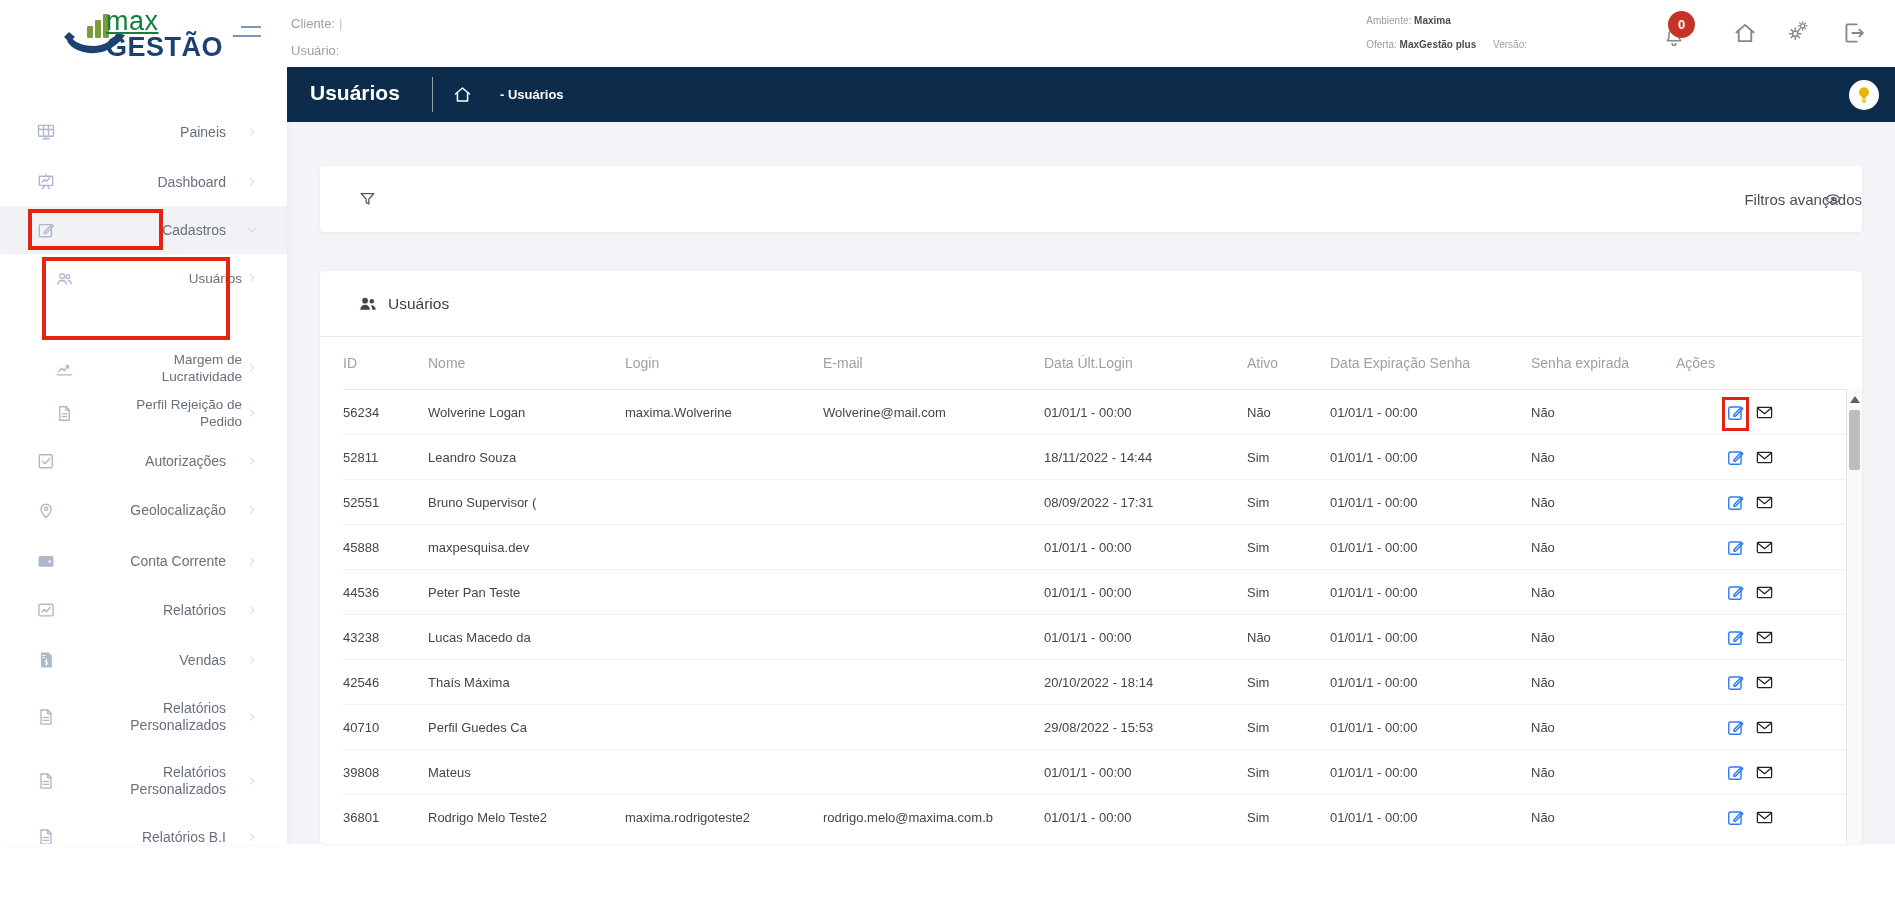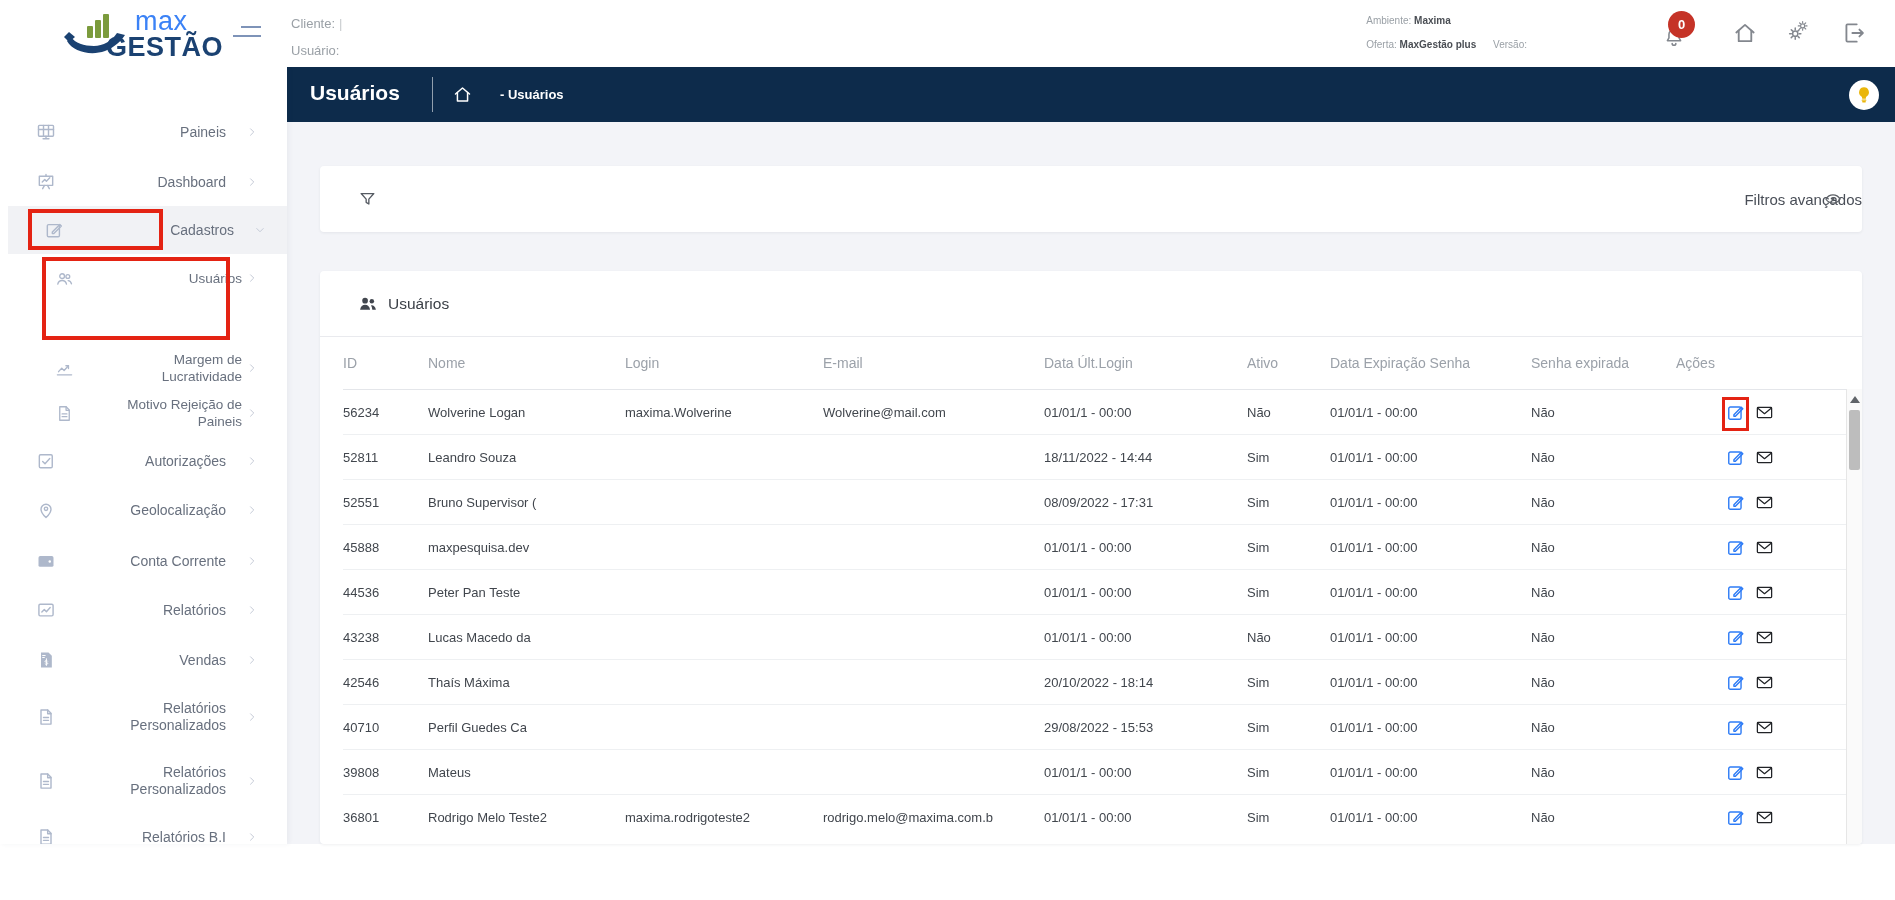--- a/index.html
+++ b/index.html
@@ -7,21 +7,21 @@
   .app { position:relative; width:1895px; height:900px; }
 
   
   .topbar { position:absolute; left:0; top:0; width:1895px; height:67px; background:#fff; z-index:6; }
   .logo { position:absolute; left:30px; top:4px; width:200px; height:60px; }
   .logo .bars span { position:absolute; background:#7b9b3c; width:6px; border-radius:1px; }
   .logo .b1 { left:57px; top:22px; height:12px; }
   .logo .b2 { left:65px; top:16px; height:18px; }
   .logo .b3 { left:73px; top:10px; height:24px; }
   .logo .hand { position:absolute; left:33px; top:26px; width:70px; height:30px; }
-  .logo .txt-max { position:absolute; left:105px; top:2px; font-size:27px; color:#3b82f6; letter-spacing:.5px; }
+  .logo .txt-max { position:absolute; left:76px; top:2px; font-size:27px; color:#15803d; letter-spacing:.5px;text-decoration:underline; }
   .logo .txt-gestao { position:absolute; left:76px; top:28px; font-size:27px; font-weight:bold; color:#1b4272; letter-spacing:.5px; }
   .hamburger { position:absolute; left:233px; top:23px; width:30px; height:20px; cursor:pointer; }
   .hamburger i { position:absolute; height:2px; background:#7e93b8; display:block; }
   .hamburger .h1 { left:8px; top:3px; width:20px; }
   .hamburger .h2 { left:0; top:12px; width:28px; }
   .client-block { position:absolute; left:291px; top:10px; font-size:13px; color:#9aa0a6; line-height:27px; }
   .client-block .val { color:#c8cbce; margin-left:4px; }
   .env-block { position:absolute; right:368px; top:9px; text-align:left; font-size:10px; color:#9aa0a6; line-height:24px; }
   .env-block b { color:#4a4e54; }
   .env-block .versao { margin-left:14px; }
@@ -29,21 +29,21 @@
   .tb-icon { position:absolute; top:20px; width:26px; height:26px; color:#83878e; cursor:pointer; }
   .tb-bell { right:210px; top:26px; width:22px; height:22px; }
   .badge { position:absolute; right:200px; top:11px; width:27px; height:27px; background:#c53327; border-radius:50%; color:#fff; font-size:13px; font-weight:bold; display:flex; align-items:center; justify-content:center; z-index:2; }
   .tb-home { right:137px; }
   .tb-gears { right:82px; }
   .tb-exit { right:28px; }
 
   
   .sidebar { position:absolute; left:0; top:67px; width:287px; height:777px; background:#fff; box-shadow:2px 0 5px rgba(40,50,70,.05); z-index:5; overflow:hidden;text-align:right; }
   .side-item { position:absolute; left:0; width:287px; display:flex; align-items:center; cursor:pointer; }
-  .side-item.active { background:#f1f2f5;margin-left:8px; }
+  .side-item.active { background:#f1f2f5; }
   .side-item .s-icon { position:absolute; left:36px; width:20px; height:20px; color:#aeb8cb; }
   .side-item.lvl1 .s-icon { left:55px; width:19px; height:19px; }
   .side-item .s-label { position:absolute; left:76px; width:150px; font-size:14px; color:#68707e; line-height:17px; }
   .side-item.lvl1 .s-label { left:92px; font-size:13.5px; }
   .side-item .s-chev { position:absolute; right:28px; width:14px; height:14px; color:#c3c9d6; }
 
   
   .titlebar { position:absolute; left:287px; top:67px; width:1608px; height:55px; background:#0d2b4b; z-index:4; }
   .page-title { position:absolute; left:23px; top:14px; font-size:21px; font-weight:bold; color:#fff; }
   .tb-sep { position:absolute; left:145px; top:10px; width:1px; height:35px; background:rgba(255,255,255,.55); }
@@ -228,21 +228,21 @@
         </span>
       </div>
       <div class="side-item lvl1" style="top: 318px; height: 56px;">
         <span class="s-icon">
           <svg viewBox="0 0 24 24" fill="none" stroke="currentColor" stroke-width="1.7" stroke-linecap="round" stroke-linejoin="round">
             <path d="M6 3.5h8l4 4v13H6z"></path>
             <path d="M14 3.5V8h4"></path>
             <path d="M9 12.5h6M9 16h6"></path>
           </svg>
         </span>
-        <span class="s-label">Motivo Rejeição de Paineis</span>
+        <span class="s-label">Perfil Rejeição de Pedido</span>
         <span class="s-chev">
           <svg viewBox="0 0 24 24" fill="none" stroke="currentColor" stroke-width="1.7" stroke-linecap="round" stroke-linejoin="round">
             <path d="M9.5 6.5L15 12l-5.5 5.5"></path>
           </svg>
         </span>
       </div>
       <div class="side-item" style="top: 370px; height: 48px;">
         <span class="s-icon">
           <svg viewBox="0 0 24 24" fill="none" stroke="currentColor" stroke-width="1.7" stroke-linecap="round" stroke-linejoin="round">
             <rect x="4" y="4.5" width="15.5" height="15.5" rx="1.5"></rect>

